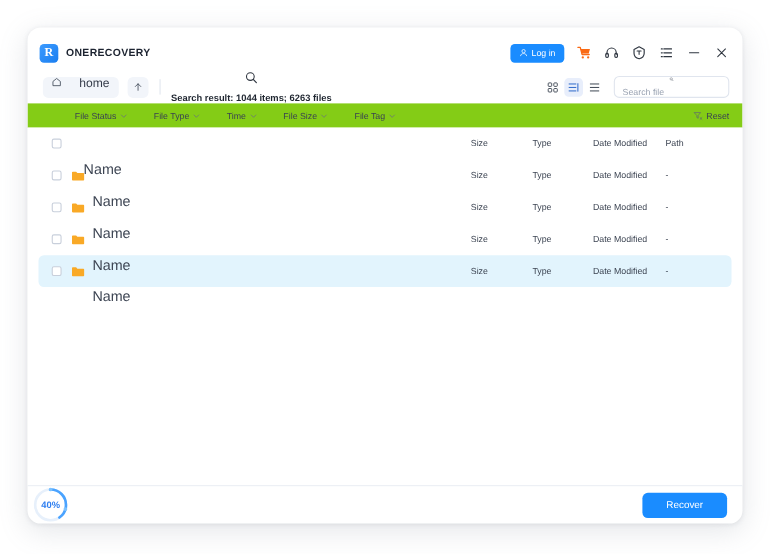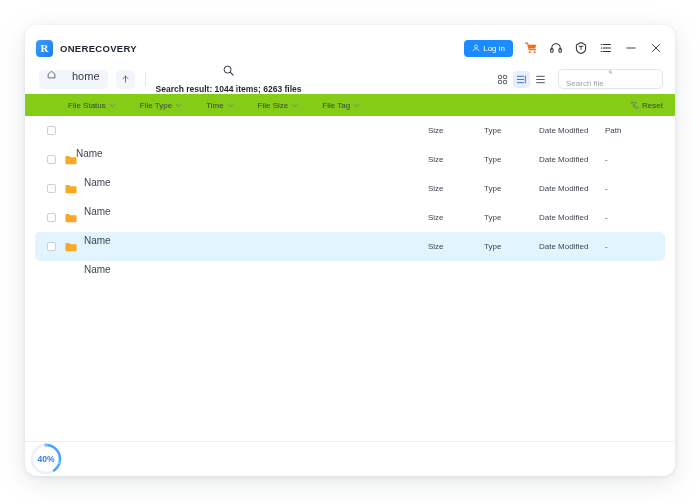--- a/index.html
+++ b/index.html
@@ -139,21 +139,21 @@
   .trow.header { color: #4a5260; }
   .trow.selected { background: #e2f4fd; }
   .cb {
     width: 9px; height: 9px;
     border: 1px solid #c8cfdb; border-radius: 2px;
     background: #fff; flex: 0 0 auto;
     margin-left: 8px;
     cursor: pointer;
   }
   .folder-ico { width: 12px; height: 10px; flex: 0 0 auto; margin-left: 9px; }
-  .c-name { font-size: 10px; color: #3d4553; margin-left: 7px; flex: 1 1 auto; margin-top: 46px; }
+  .c-name { font-size: 13px; color: #3d4553; margin-left: 7px; flex: 1 1 auto; margin-top: 46px; }
   .trow.header .c-name { margin-left: 20px; }
   .c-size  { font-size: 8px; color: #3d4553; width: 56px; flex: 0 0 auto; }
   .c-type  { font-size: 8px; color: #3d4553; width: 55px; flex: 0 0 auto; }
   .c-date  { font-size: 8px; color: #3d4553; width: 66px; flex: 0 0 auto; }
   .c-path  { font-size: 8px; color: #3d4553; width: 60px; flex: 0 0 auto; }
 
   
   .statusbar {
     height: 35px;
     border-top: 1px solid #eceff4;
@@ -414,15 +414,16 @@
         <circle cx="17" cy="17" r="14" fill="none" stroke="#4aa3ff" stroke-width="2.4" stroke-linecap="round" stroke-dasharray="35.2 52.7" transform="rotate(-90 17 17)"></circle>
         <circle cx="17" cy="3" r="1.7" fill="#7cc2ff"></circle>
         <circle cx="30.5" cy="20.8" r="1.7" fill="#7cc2ff"></circle>
       </svg>
       <div class="pct">40%</div>
     </div>
 
     <div class="scan-info">
     </div>
 
+    <button class="recover-btn">Recover</button>
   </div>
 
 </div>
 
 </body></html>

